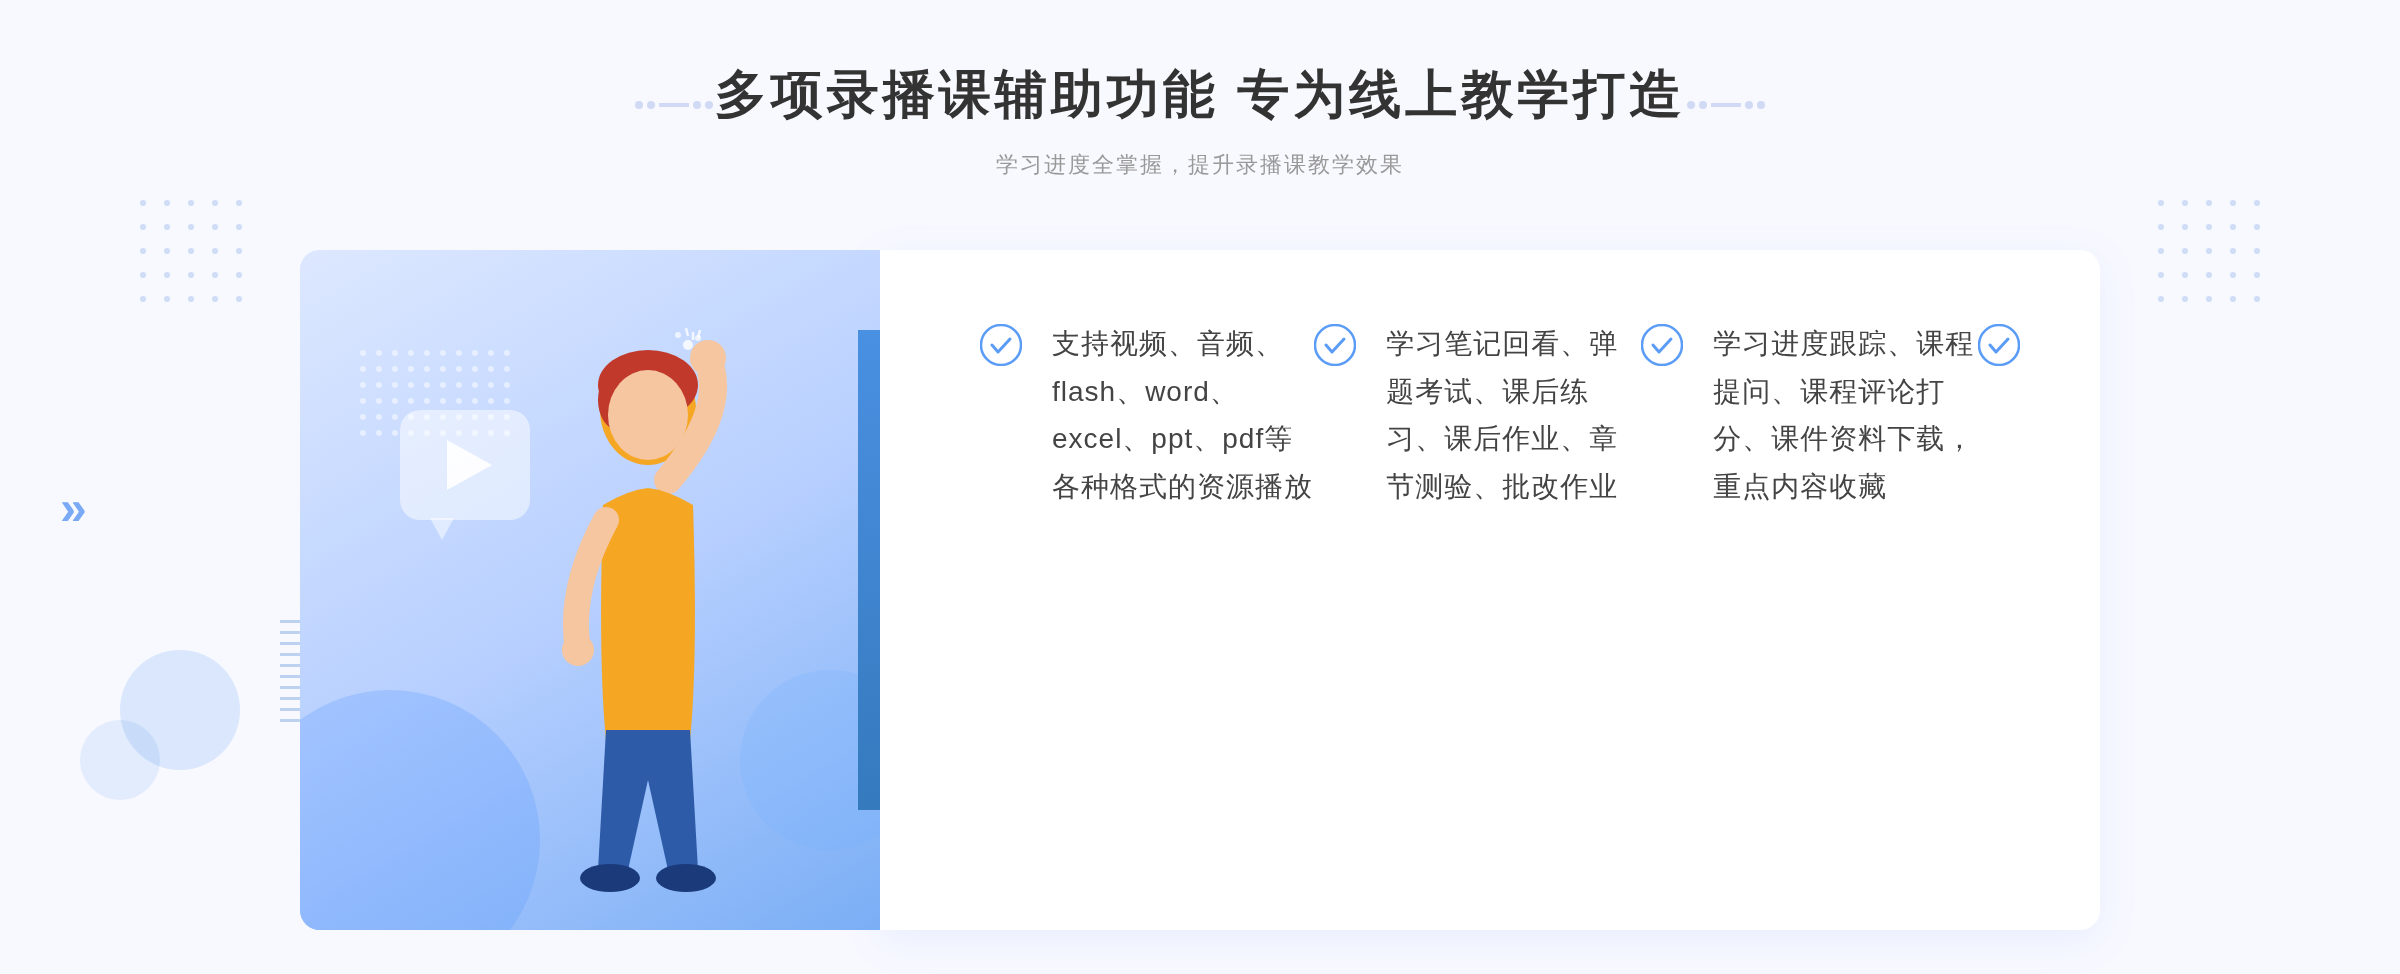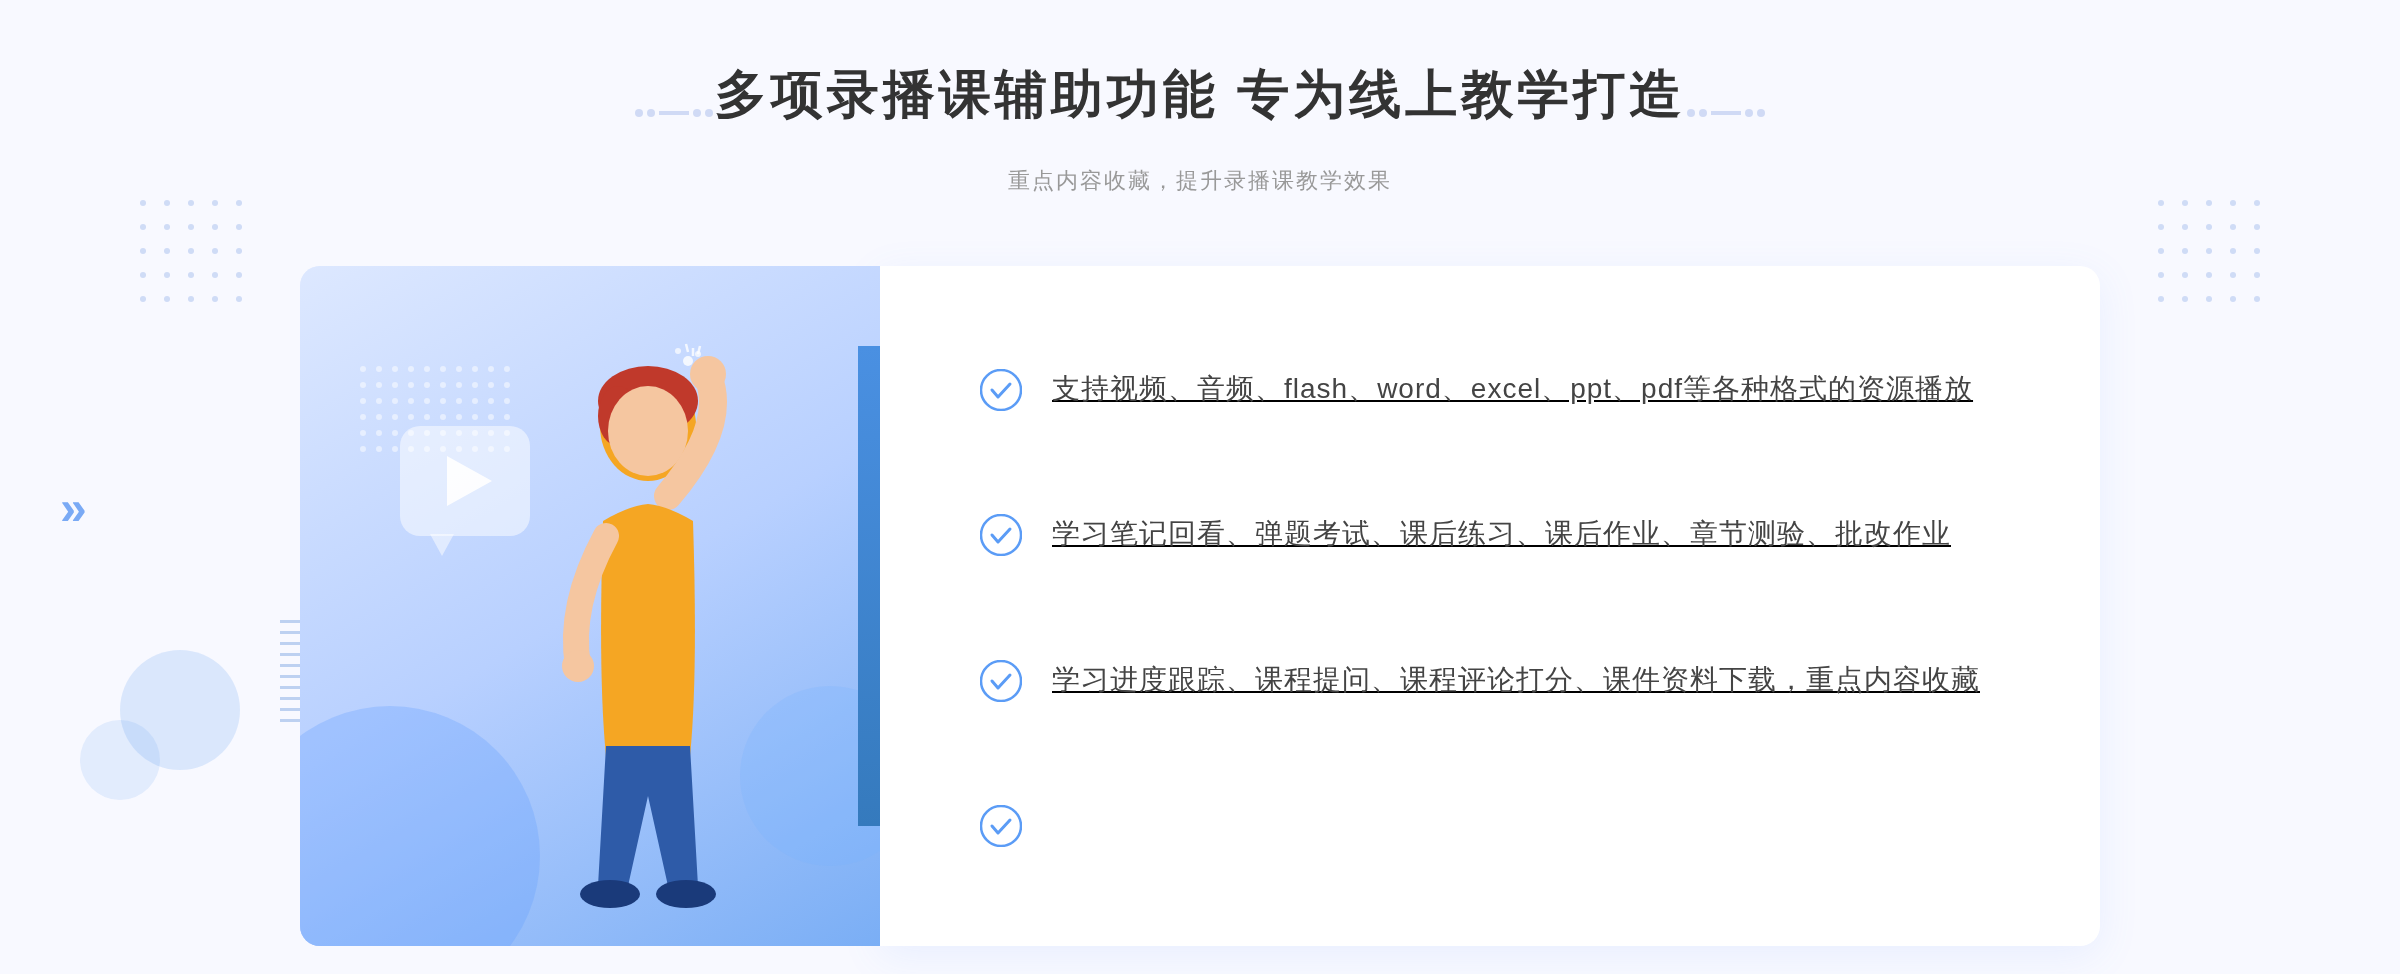--- a/index.html
+++ b/index.html
@@ -33,21 +33,21 @@
       text-align: center;
       margin-bottom: 70px;
       position: relative;
     }
 
     .main-title {
       font-size: 52px;
       font-weight: 600;
       color: #333333;
       letter-spacing: 4px;
-      margin-bottom: 36px;
+      margin-bottom: 20px;
     }
 
     .subtitle {
       font-size: 22px;
       color: #999999;
       letter-spacing: 2px;
     }
 
     
     .title-decoration-left,
@@ -185,24 +185,23 @@
       top: 80px;
     }
 
     
     .right-panel {
       flex: 1;
       background: #ffffff;
       border-radius: 0 20px 20px 0;
       padding: 50px 80px 50px 100px;
       display: flex;
-      flex-direction: column;
+      flex-direction: row;
       justify-content: space-around;
       box-shadow: 0 10px 40px rgba(100, 150, 255, 0.1);
-      text-decoration: underline;
     }
 
     .feature-item {
       display: flex;
       align-items: flex-start;
       gap: 30px;
       padding: 20px 0;
     }
 
     .check-icon {
@@ -395,21 +394,21 @@
       </div>
       <h1 class="main-title">多项录播课辅助功能 专为线上教学打造</h1>
       <div class="title-decoration-right">
         <div class="deco-dot"></div>
         <div class="deco-dot"></div>
         <div class="deco-line"></div>
         <div class="deco-dot"></div>
         <div class="deco-dot"></div>
       </div>
     </div>
-    <p class="subtitle">重点内容收藏，提升录播课教学效果</p>
+    <p class="subtitle">学习进度全掌握，提升录播课教学效果</p>
   </div>
 
   <div class="content-area">
 
     <div class="left-panel">
       <div class="left-panel-inner">
 
         <div class="panel-dots-grid">
           <div class="panel-dot"></div>
             <div class="panel-dot"></div>

